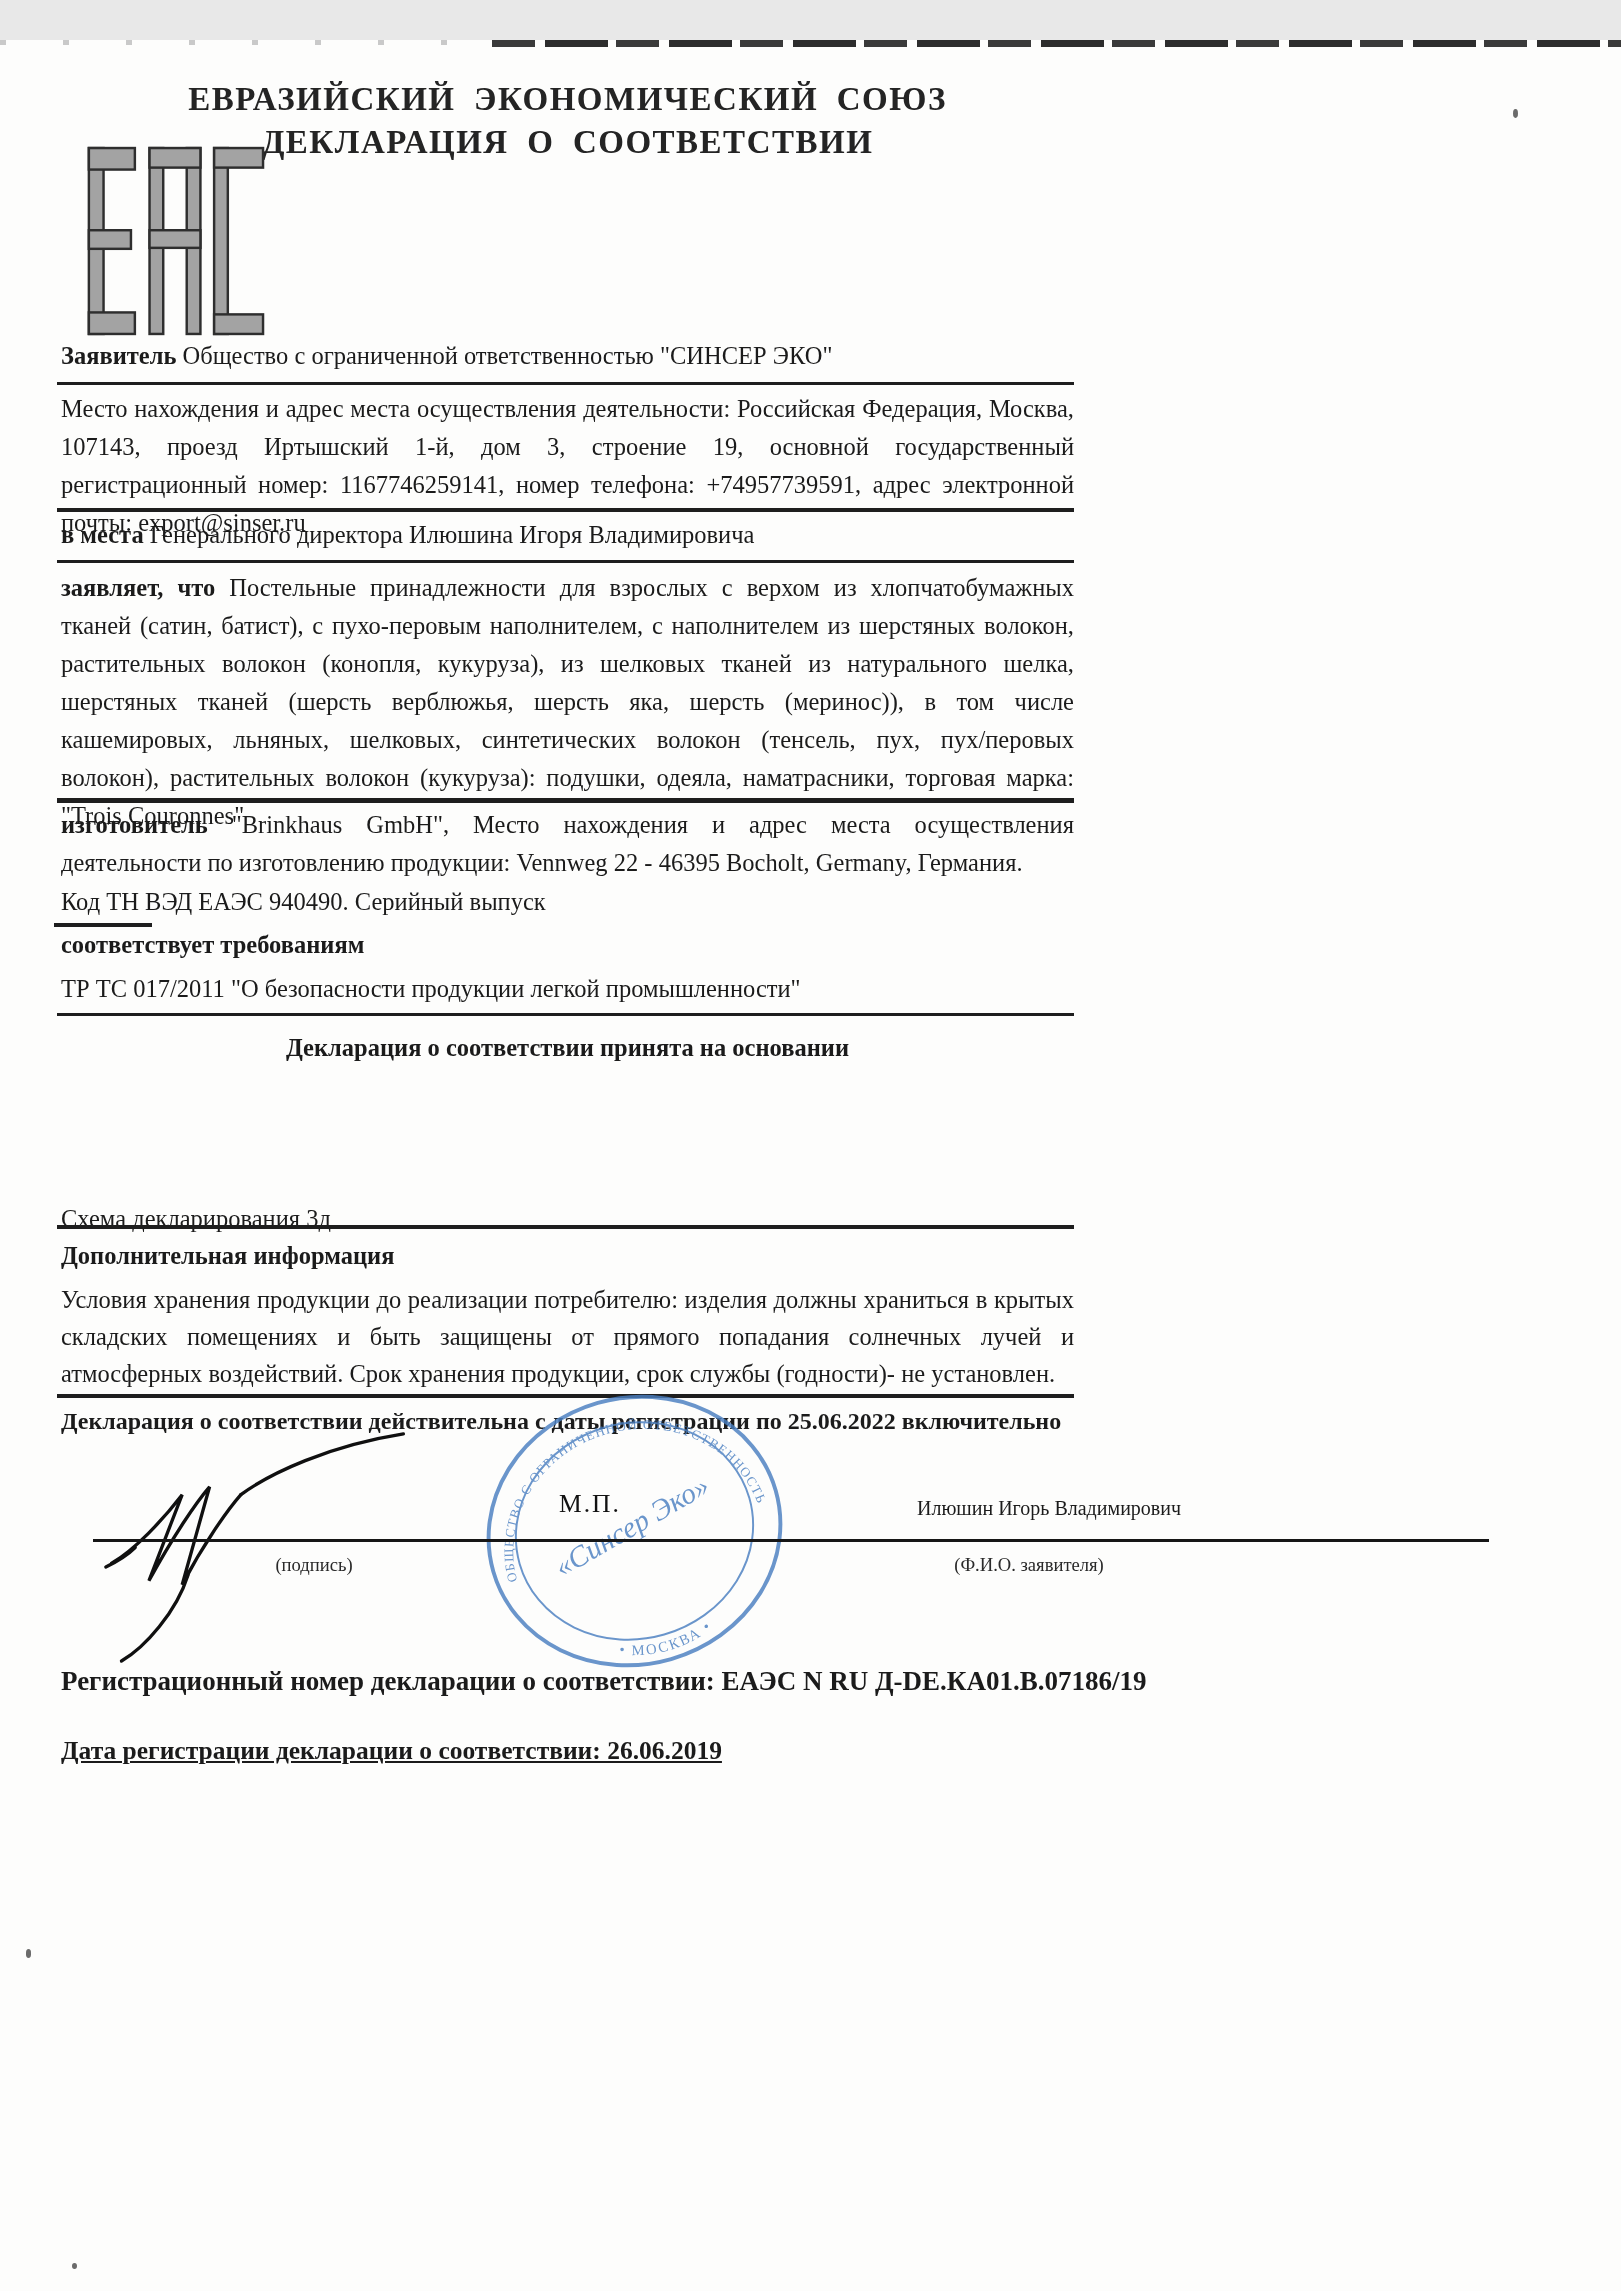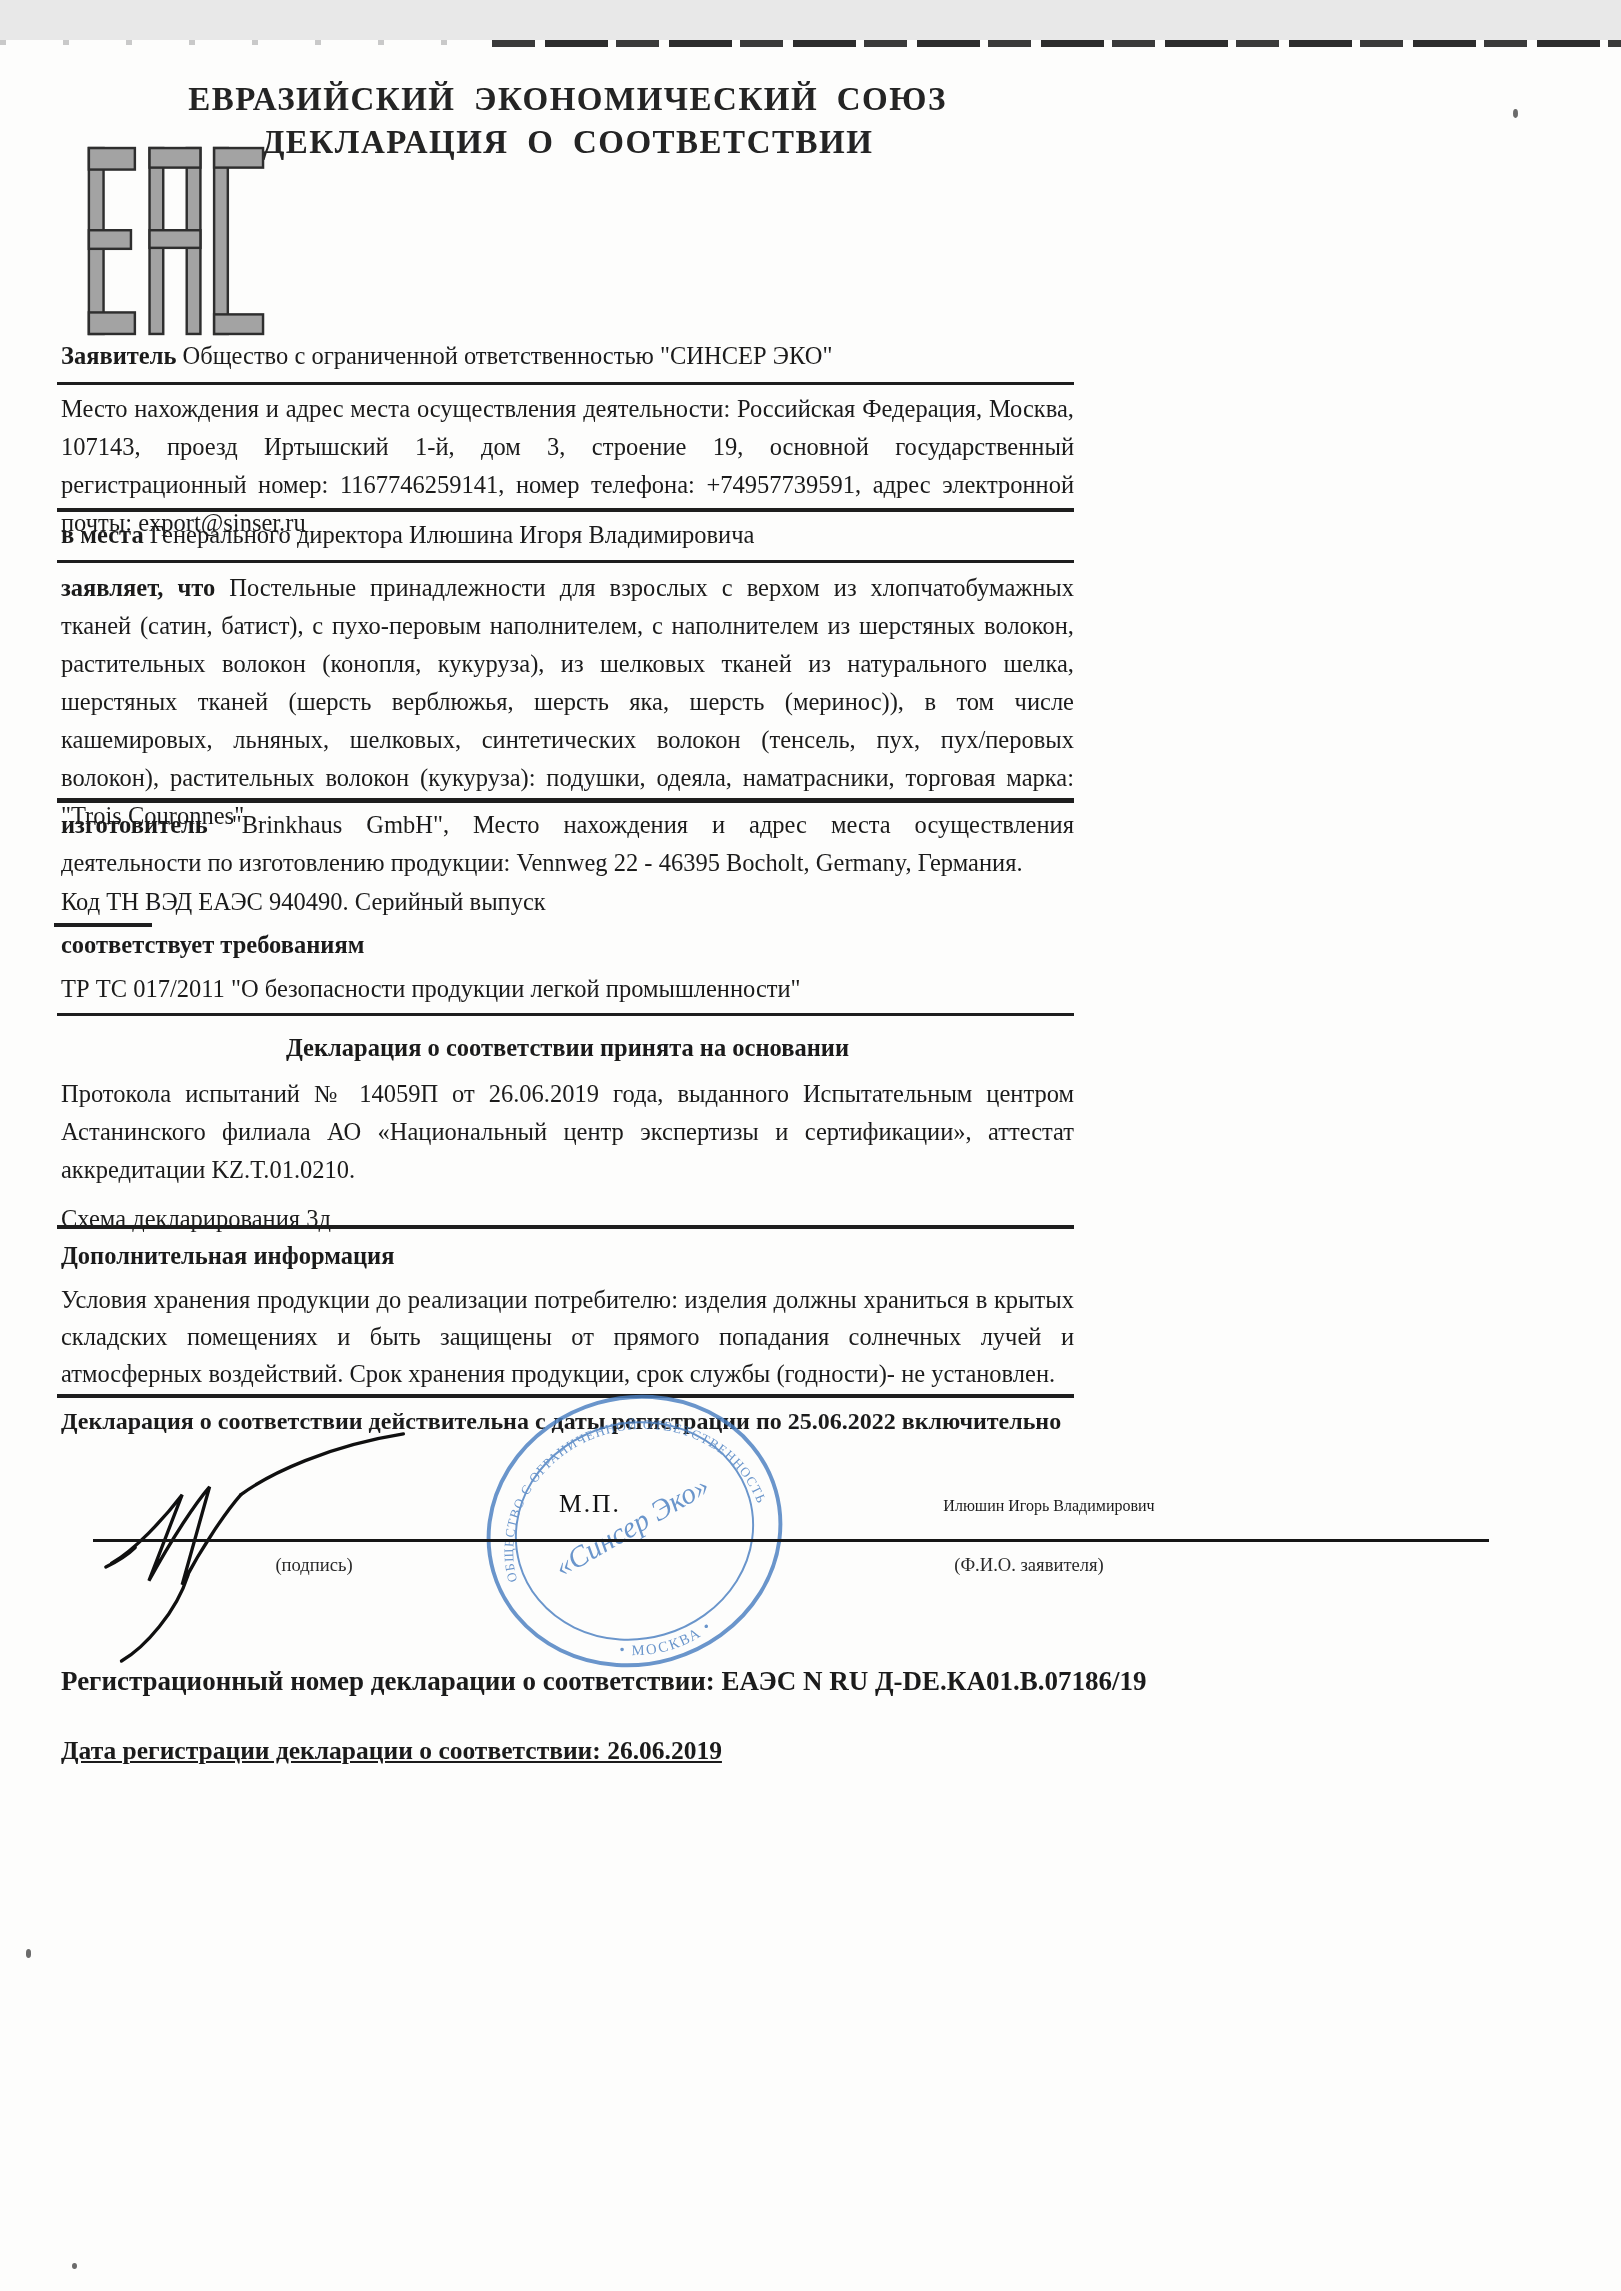--- a/index.html
+++ b/index.html
@@ -29,21 +29,21 @@
     position:absolute; top:0; left:0; width:492px; height:4.9px;
     background:repeating-linear-gradient(90deg,#c9c9c9 0 5.9px, rgba(0,0,0,0) 5.9px 63px);
   }
   .botband {
     position:absolute; top:2276px; left:54px; width:835px; height:12.7px;
     background:repeating-linear-gradient(90deg,#121212 0 65px, rgba(0,0,0,0) 65px 76px, #121212 76px 145px, rgba(0,0,0,0) 145px 155px, #121212 155px 192px, rgba(0,0,0,0) 192px 204px);
   }
   .speck { position:absolute; background:#6b6b6b; border-radius:50%; }
   .sigline { position:absolute; top:1499px; left:93px; width:1396px; height:2.9px; background:#161616; }
   .mp { position:absolute; left:559px; top:1449px; font-size:25.5px; color:#111; letter-spacing:2px; }
-  .name { position:absolute; left:843px; top:1457px; width:412px; text-align:center; font-size:16px; }
+  .name { position:absolute; left:843px; top:1457px; width:412px; text-align:center; font-size:20px; }
   .stamp { position:absolute; left:469px; top:1348px; width:331px; height:286px; opacity:0.82; }
   .sig { position:absolute; left:98px; top:1390px; width:323px; height:235px; }
   .eac { position:absolute; left:83px; top:104px; width:182px; height:194px; }
 </style>
 </head>
 <body>
 
 <div class="page">
 
   <div class="topband-l"></div>
@@ -101,21 +101,20 @@
     <span>"Brinkhaus GmbH", Место нахождения и адрес места осуществления деятельности по изготовлению продукции: Vennweg 22 - 46395 Bocholt, Germany, Германия.</span>
   </div>
   <div class="tblock line" style="top:843px;">Код ТН ВЭД ЕАЭС 940490. Серийный выпуск</div>
   <div class="rule" style="top:883px;left:54px;width:98px;height:3.9px;"></div>
 
   <div class="tblock line b" style="top:886px;">соответствует требованиям</div>
   <div class="tblock line" style="top:930px;">ТР ТС 017/2011 "О безопасности продукции легкой промышленности"</div>
   <div class="rule" style="top:973px;"></div>
 
   <div class="tblock line b" style="top:989px;text-align:center;">Декларация о соответствии принята на основании</div>
-  <div class="tblock" style="top:1035px;">Протокола испытаний № 14059П от 26.06.2019 года, выданного Испытательным центром Астанинского филиала АО «Национальный центр экспертизы и сертификации», аттестат аккредитации KZ.T.01.0210.</div>
   <div class="tblock line" style="top:1160px;">Схема декларирования 3д</div>
   <div class="rule" style="top:1185px;height:3.9px;"></div>
 
   <div class="tblock" style="top:1241px;line-height:37px;">Условия хранения продукции до реализации потребителю: изделия должны храниться в крытых складских помещениях и быть защищены от прямого попадания солнечных лучей и атмосферных воздействий. Срок хранения продукции, срок службы (годности)- не установлен.</div>
   <div class="tblock line b" style="top:1197px;">Дополнительная информация</div>
   <div class="rule" style="top:1354px;height:3.9px;"></div>
 
   <div class="tblock line b" style="top:1362px;font-size:24px;">Декларация о соответствии действительна с даты регистрации по 25.06.2022 включительно</div>
 
   <svg class="sig" viewBox="0 0 330 240">

